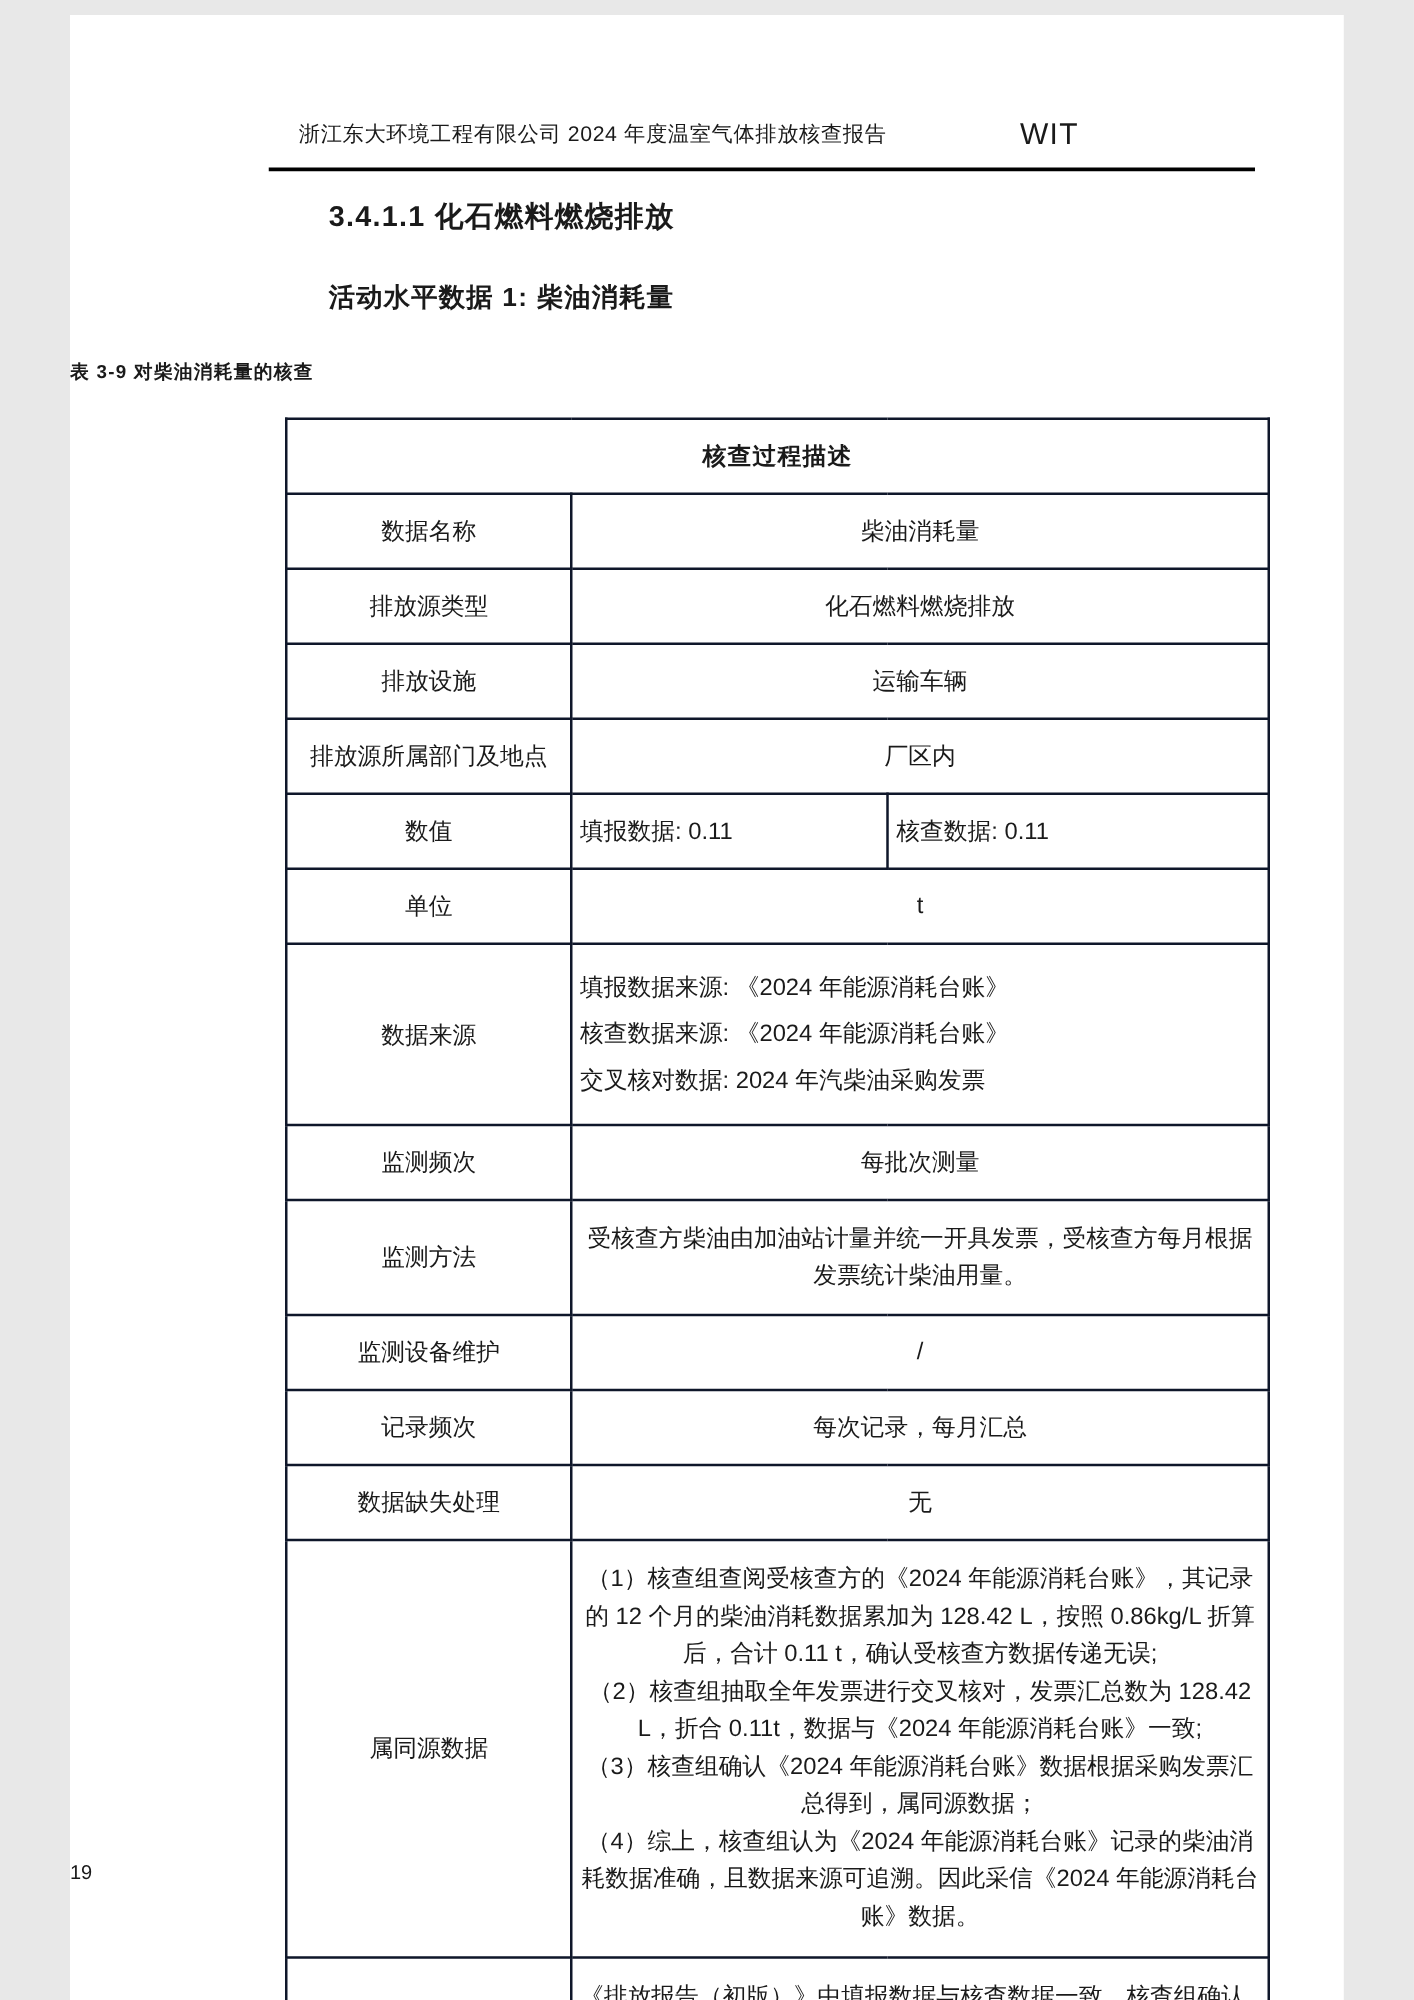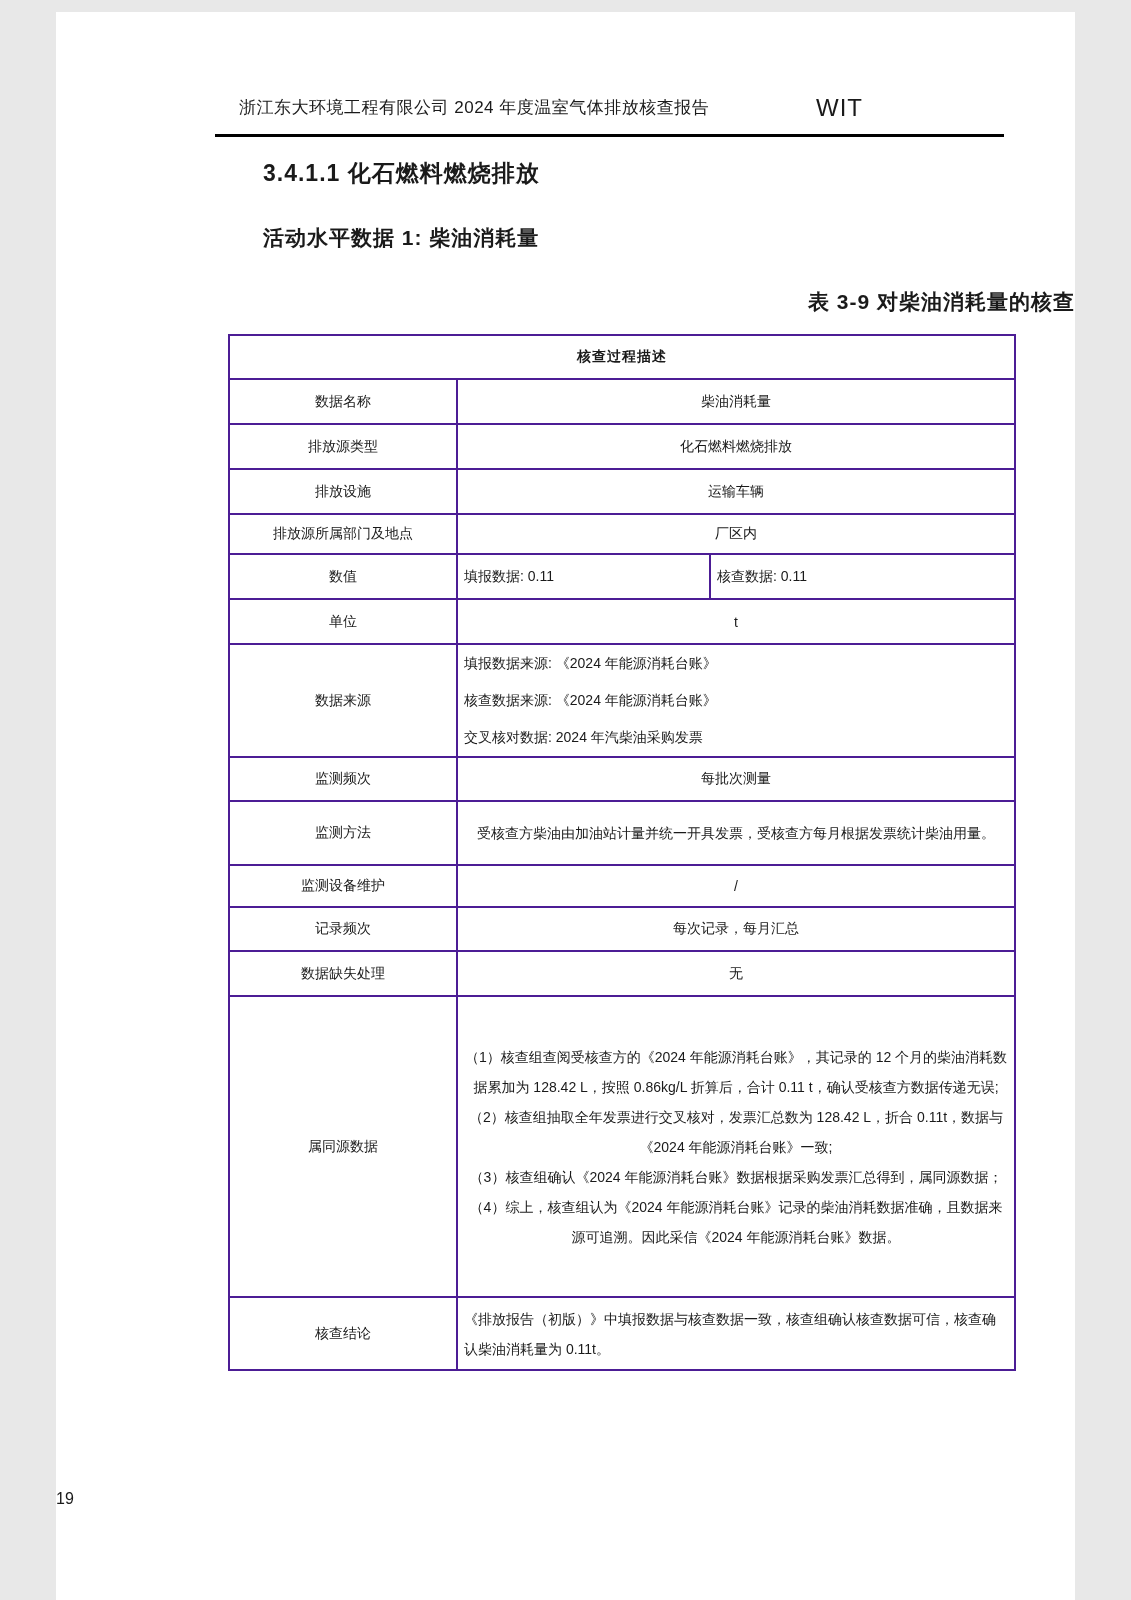--- a/index.html
+++ b/index.html
@@ -29,39 +29,39 @@
   .h-section {
     position:absolute; left:207px; top:146px;
     font-size:23px; font-weight:bold; letter-spacing:1px;
   }
   .h-sub {
     position:absolute; left:207px; top:212px;
     font-size:21px; font-weight:bold; letter-spacing:1px;
   }
   .h-table-title {
     position:absolute; left:0; top:276px; width:100%;
-    text-align:right; font-size:21px; font-weight:bold; letter-spacing:1px;
+    text-align:left; font-size:15px; font-weight:bold; letter-spacing:1px;
   }
   .h-table-title-2 {
     position:absolute; left:0; top:1382px; width:100%;
     text-align:center; font-size:21px; font-weight:bold; letter-spacing:1px;
   }
   .page-number {
     position:absolute; left:0; top:1478px; width:100%;
     font-size:16px;
   }
   
   table.verify {
     position:absolute; left:172px; top:322px;
     width:786px; border-collapse:collapse; table-layout:fixed;
   }
   table.verify td {
-    border:2px solid #4c1d95;
-    font-size:14px;
-    padding:0 6px;
+    border:2px solid #0f172a;
+    font-size:19px;
+    padding:16px 6px;
     vertical-align:middle;
     overflow:hidden;
   }
   td.cell-head { text-align:center; font-weight:bold; font-size:20px; letter-spacing:1px; }
   td.cell-label { text-align:center; }
   td.cell-center { text-align:center; }
   td.cell-subval { text-align:left; padding-left:12px; }
   td.cell-lines { padding:6px 12px; }
   td.cell-lines .ln { line-height:37px; }
   td.cell-wrap-center { text-align:center; line-height:29px; padding:0 10px; }

